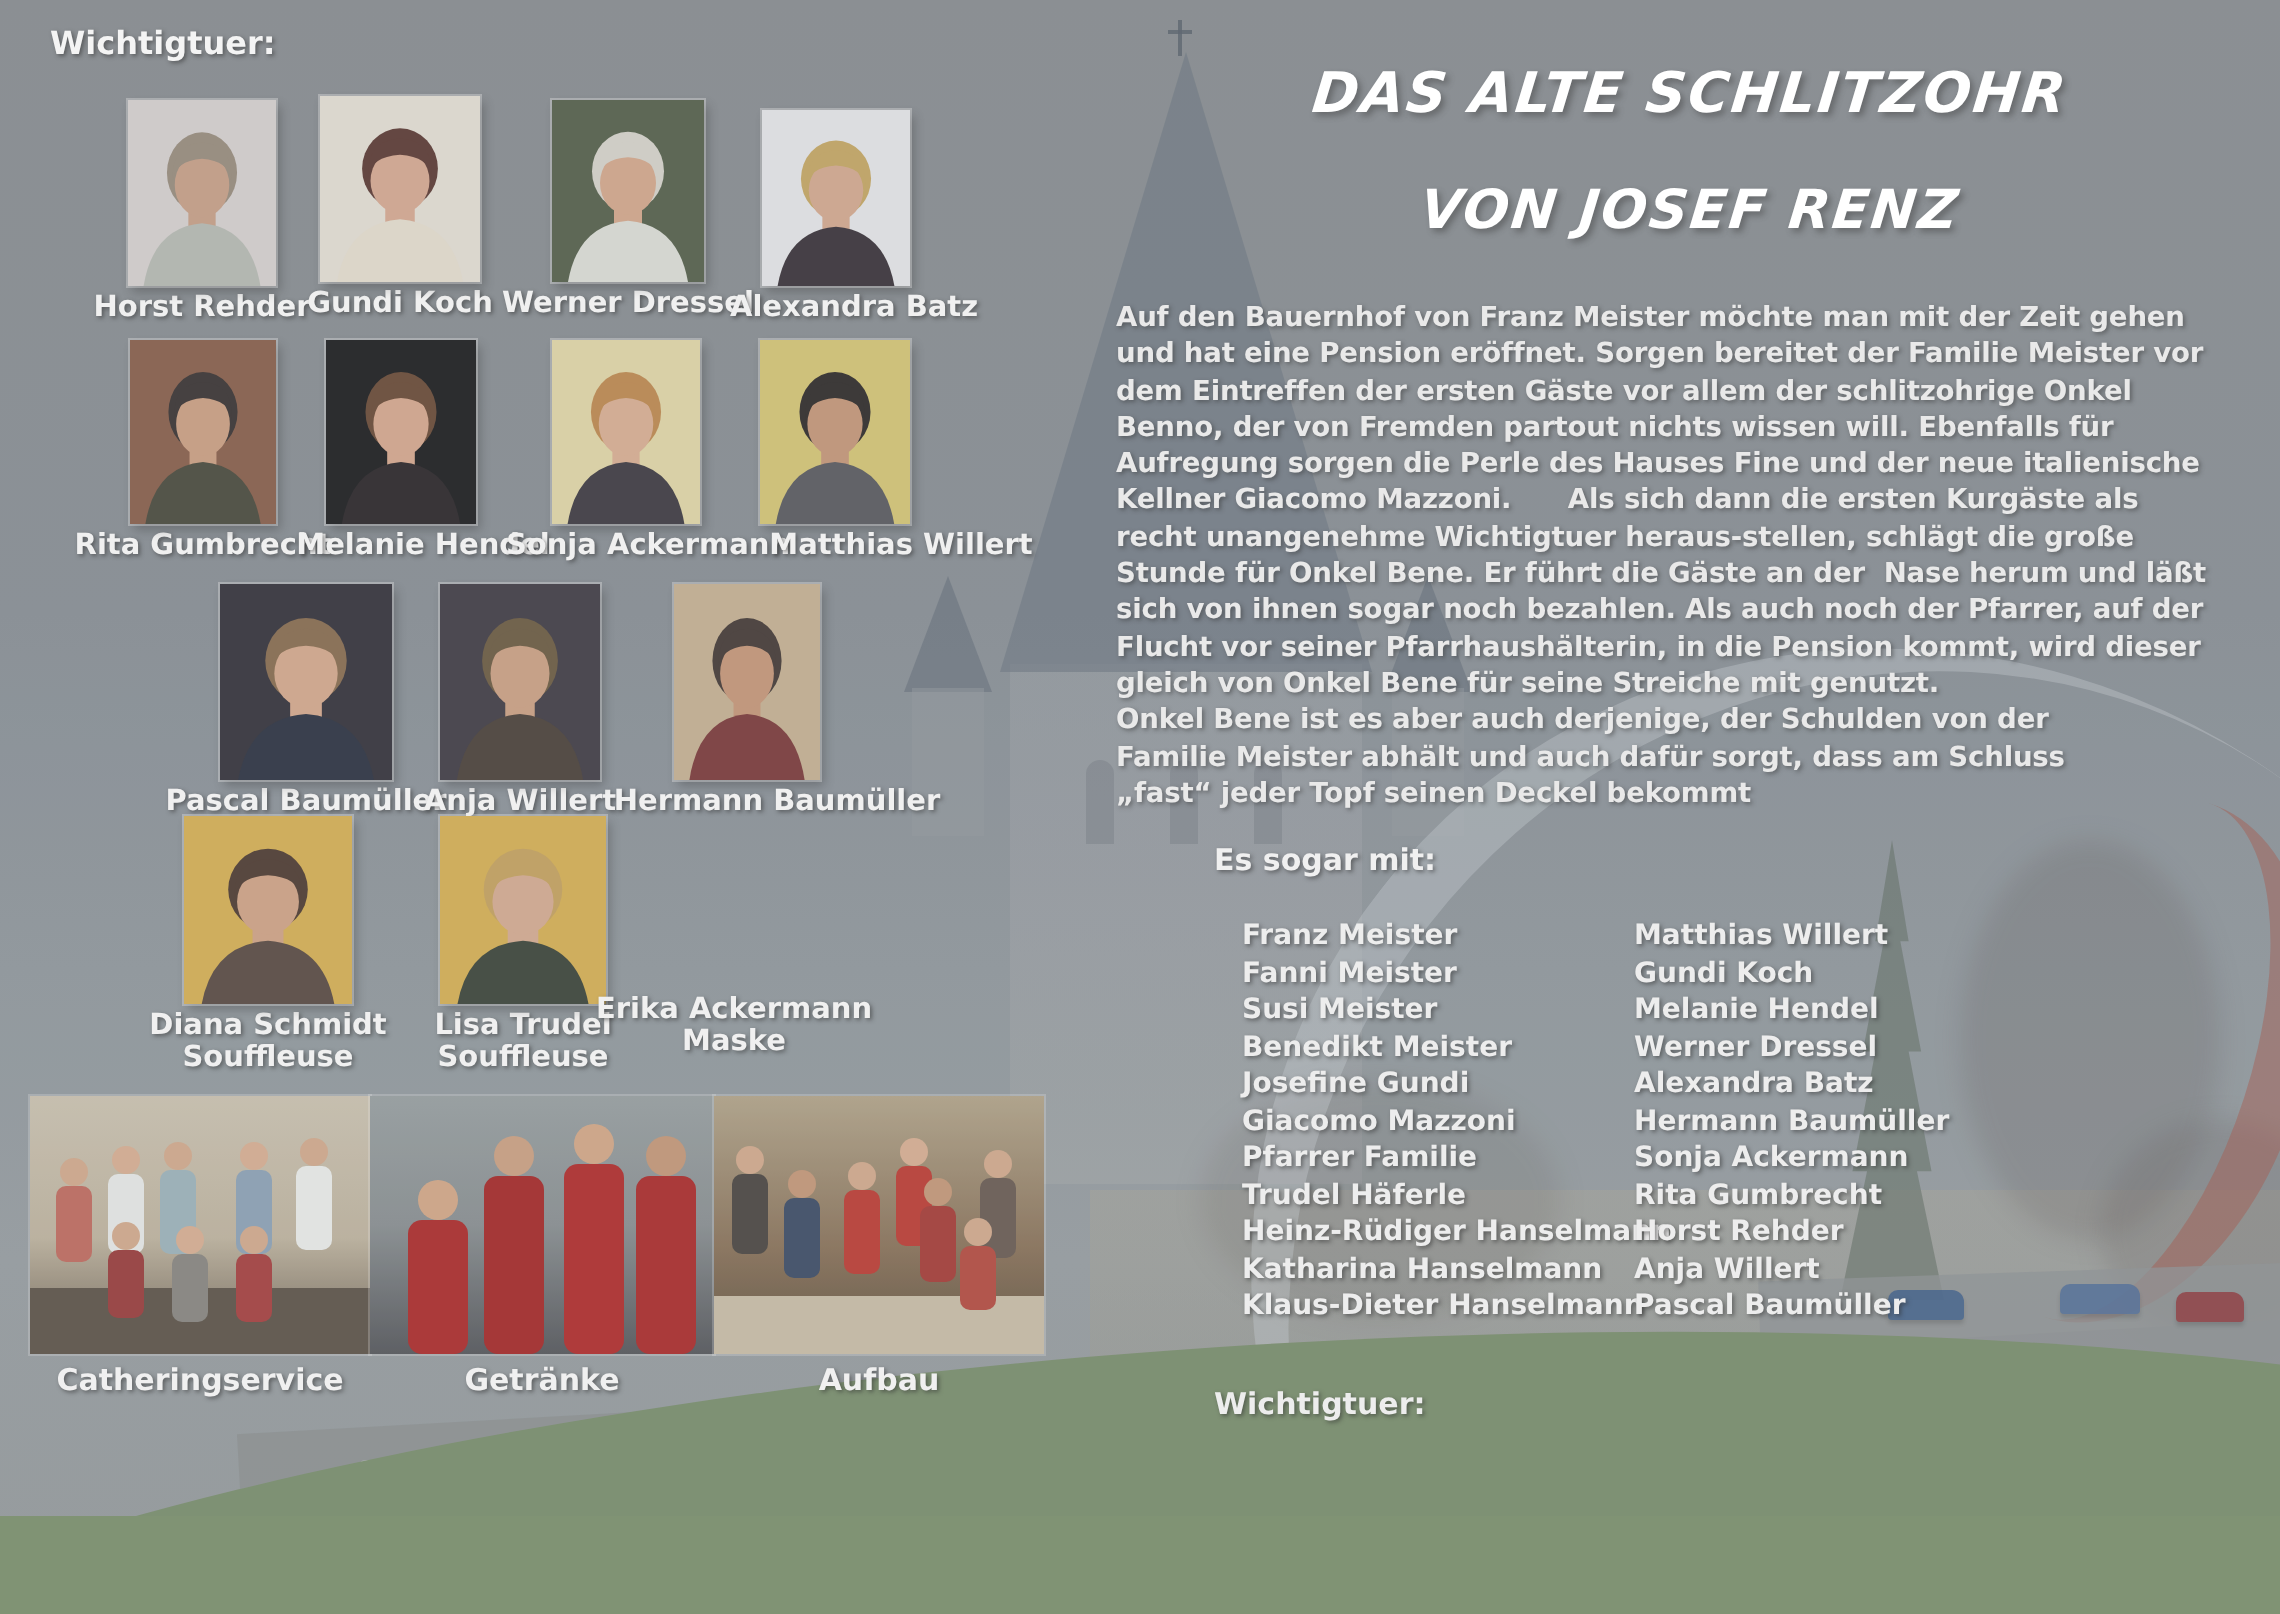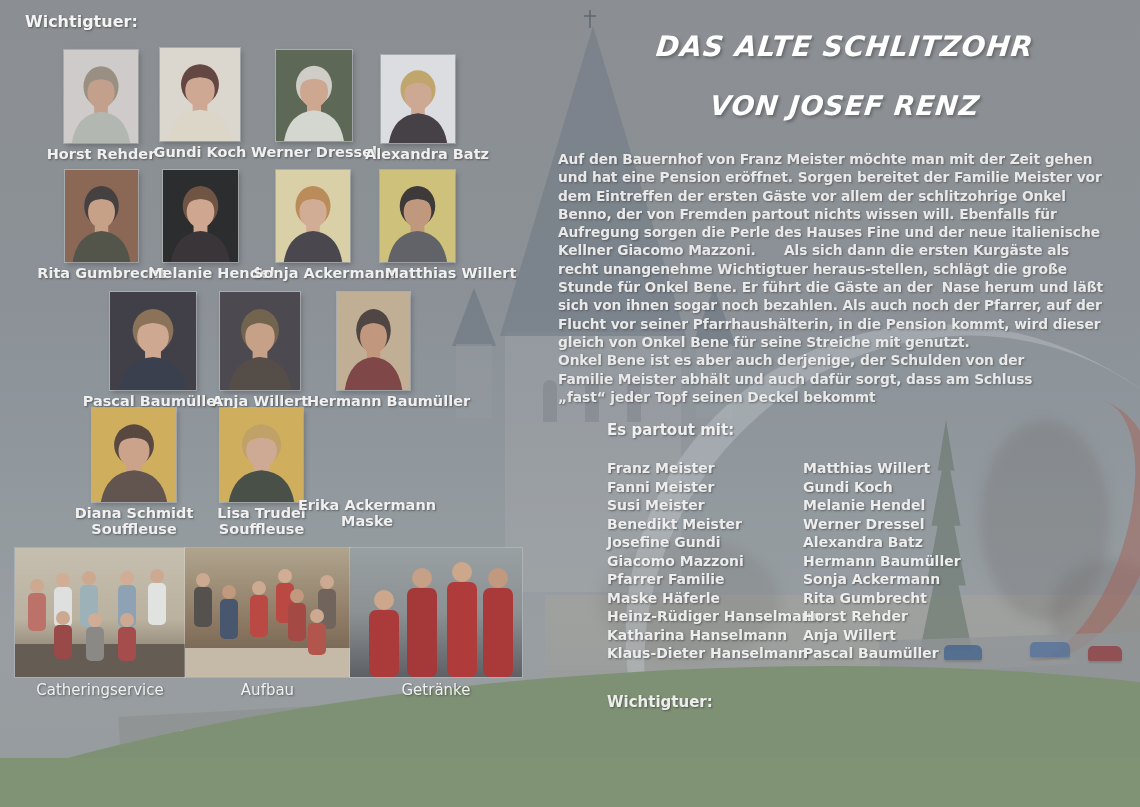--- a/index.html
+++ b/index.html
@@ -81,37 +81,37 @@
   .portrait svg .av-bg{fill:var(--pbg,#bbb);}
   .portrait svg .av-hair{fill:var(--hair,#555);}
   .portrait svg .av-skin{fill:var(--skin,#d2a88c);}
   .portrait svg .av-shirt{fill:var(--shirt,#666);}
   
   .groups{position:absolute;left:15px;top:548px;width:507px;display:flex;}
   .group{display:flex;flex-direction:column;align-items:center;}
   .gphoto{height:129px;position:relative;box-shadow:0 0 0 1px rgba(230,230,230,.25);}
   .gphoto svg{display:block;width:100%;height:100%;}
   .gphoto:after{content:"";position:absolute;inset:0;background:rgba(150,158,162,.15);}
-  .gcap{margin-top:4px;font-size:15px;font-weight:normal;white-space:nowrap;color:#f0f0f0;}
+  .gcap{margin-top:4px;font-size:15px;font-weight:bold;white-space:nowrap;color:#f0f0f0;}
   .g1 .gphoto{width:170px;background:linear-gradient(180deg,#cfc4b2,#c2b5a0 55%,#6e6052);}
   .g2 .gphoto{width:165px;background:linear-gradient(180deg,#b5a58a,#8a7057 60%,#60503e);}
   .g3 .gphoto{width:172px;background:linear-gradient(180deg,#9aa0a2,#8b8f92 50%,#55555a);}
   
   .title-block{position:absolute;left:560px;top:30px;width:570px;text-align:center;}
   .show-title{font-size:28px;font-weight:bold;font-style:italic;letter-spacing:1px;color:#fff;
     transform:skewX(-6deg);text-shadow:2px 2px 3px rgba(60,60,60,.45);white-space:nowrap;}
   .show-author{margin-top:27px;font-size:27px;font-weight:bold;font-style:italic;letter-spacing:1px;color:#fff;
     transform:skewX(-6deg);text-shadow:2px 2px 3px rgba(60,60,60,.45);white-space:nowrap;}
   .synopsis{position:absolute;left:558px;top:150px;width:585px;
     font-size:13.8px;font-weight:bold;line-height:18.3px;letter-spacing:-0.1px;
     white-space:pre;color:#e9e9e9;text-shadow:1px 1px 2px rgba(50,50,50,.5);}
   .cast-heading{position:absolute;left:607px;top:421px;font-size:15px;font-weight:bold;color:#f0f0f0;}
   .cast-list{position:absolute;left:607px;top:459px;width:480px;}
   .cast-row{display:flex;height:18.5px;font-size:14px;font-weight:bold;line-height:18.5px;white-space:nowrap;}
-  .cast-role{width:196px;flex:none;}
+  .cast-role{width:196px;flex:none;margin-left:14px;}
   .prompters{position:absolute;left:607px;top:693px;display:flex;font-size:15px;font-weight:bold;white-space:nowrap;}
   .prompters .plabel{width:196px;flex:none;}
 </style>
 </head>
 <body style="--sky: #8c9095; --grass: #7d9170; --text: #ededed; --title: #ffffff; --accent-red: #aa5546;">
 
 <div class="bg">
   <div class="sky"></div>
   <div class="wall"></div>
   <div class="turret left">
@@ -402,20 +402,43 @@
               <rect x="71" y="79" width="18" height="34" rx="5" fill="#8a8580"></rect>
             </g>
           <g>
               <circle cx="112" cy="72" r="7" fill="#d6ab8e"></circle>
               <rect x="103" y="79" width="18" height="34" rx="5" fill="#a83e3e"></rect>
             </g>
         </svg>
       </div>
       <div class="gcap shadowed">Catheringservice</div>
     </div>
+    <div class="group g3">
+      <div class="gphoto">
+        <svg viewBox="0 0 172 129" preserveAspectRatio="none">
+          <g>
+              <circle cx="34" cy="52" r="10" fill="#d8a988"></circle>
+              <rect x="19" y="62" width="30" height="67" rx="7" fill="#b02828"></rect>
+            </g>
+          <g>
+              <circle cx="72" cy="30" r="10" fill="#cfa183"></circle>
+              <rect x="57" y="40" width="30" height="89" rx="7" fill="#a82626"></rect>
+            </g>
+          <g>
+              <circle cx="112" cy="24" r="10" fill="#d8a988"></circle>
+              <rect x="97" y="34" width="30" height="95" rx="7" fill="#b42a2a"></rect>
+            </g>
+          <g>
+              <circle cx="148" cy="30" r="10" fill="#c89878"></circle>
+              <rect x="133" y="40" width="30" height="89" rx="7" fill="#ae2828"></rect>
+            </g>
+        </svg>
+      </div>
+      <div class="gcap shadowed">Getränke</div>
+    </div>
     <div class="group g2">
       <div class="gphoto">
         <svg viewBox="0 0 165 129" preserveAspectRatio="none">
           <rect x="0" y="100" width="165" height="29" fill="#cdbfa8"></rect>
           <g>
               <circle cx="18" cy="32" r="7" fill="#d6ab8e"></circle>
               <rect x="9" y="39" width="18" height="40" rx="5" fill="#4a4440"></rect>
             </g>
           <g>
               <circle cx="44" cy="44" r="7" fill="#c89878"></circle>
@@ -437,43 +460,20 @@
               <circle cx="142" cy="34" r="7" fill="#d6ab8e"></circle>
               <rect x="133" y="41" width="18" height="40" rx="5" fill="#6a5a52"></rect>
             </g>
           <g>
               <circle cx="132" cy="68" r="7" fill="#d6ab8e"></circle>
               <rect x="123" y="75" width="18" height="32" rx="5" fill="#b8493f"></rect>
             </g>
         </svg>
       </div>
       <div class="gcap shadowed">Aufbau</div>
-    </div>
-    <div class="group g3">
-      <div class="gphoto">
-        <svg viewBox="0 0 172 129" preserveAspectRatio="none">
-          <g>
-              <circle cx="34" cy="52" r="10" fill="#d8a988"></circle>
-              <rect x="19" y="62" width="30" height="67" rx="7" fill="#b02828"></rect>
-            </g>
-          <g>
-              <circle cx="72" cy="30" r="10" fill="#cfa183"></circle>
-              <rect x="57" y="40" width="30" height="89" rx="7" fill="#a82626"></rect>
-            </g>
-          <g>
-              <circle cx="112" cy="24" r="10" fill="#d8a988"></circle>
-              <rect x="97" y="34" width="30" height="95" rx="7" fill="#b42a2a"></rect>
-            </g>
-          <g>
-              <circle cx="148" cy="30" r="10" fill="#c89878"></circle>
-              <rect x="133" y="40" width="30" height="89" rx="7" fill="#ae2828"></rect>
-            </g>
-        </svg>
-      </div>
-      <div class="gcap shadowed">Getränke</div>
     </div>
   </div>
 
   <div class="title-block">
     <div class="show-title">DAS ALTE SCHLITZOHR</div>
     <div class="show-author">VON JOSEF RENZ</div>
   </div>
 
   <div class="synopsis">Auf den Bauernhof von Franz Meister möchte man mit der Zeit gehen
 und hat eine Pension eröffnet. Sorgen bereitet der Familie Meister vor
@@ -483,21 +483,21 @@
 Kellner Giacomo Mazzoni.      Als sich dann die ersten Kurgäste als
 recht unangenehme Wichtigtuer heraus-stellen, schlägt die große
 Stunde für Onkel Bene. Er führt die Gäste an der  Nase herum und läßt
 sich von ihnen sogar noch bezahlen. Als auch noch der Pfarrer, auf der
 Flucht vor seiner Pfarrhaushälterin, in die Pension kommt, wird dieser
 gleich von Onkel Bene für seine Streiche mit genutzt.
 Onkel Bene ist es aber auch derjenige, der Schulden von der
 Familie Meister abhält und auch dafür sorgt, dass am Schluss
 „fast“ jeder Topf seinen Deckel bekommt</div>
 
-  <div class="cast-heading shadowed">Es partout mit:</div>
+  <div class="cast-heading shadowed">Es sogar mit:</div>
 
   <div class="cast-list shadowed">
 
       <div class="cast-row">
         <div class="cast-role">Franz Meister</div>
         <div class="cast-actor">Matthias Willert</div>
       </div>
 
       <div class="cast-row">
         <div class="cast-role">Fanni Meister</div>
@@ -523,21 +523,21 @@
         <div class="cast-role">Giacomo Mazzoni</div>
         <div class="cast-actor">Hermann Baumüller</div>
       </div>
 
       <div class="cast-row">
         <div class="cast-role">Pfarrer Familie</div>
         <div class="cast-actor">Sonja Ackermann</div>
       </div>
 
       <div class="cast-row">
-        <div class="cast-role">Maske Häferle</div>
+        <div class="cast-role">Trudel Häferle</div>
         <div class="cast-actor">Rita Gumbrecht</div>
       </div>
 
       <div class="cast-row">
         <div class="cast-role">Heinz-Rüdiger Hanselmann</div>
         <div class="cast-actor">Horst Rehder</div>
       </div>
 
       <div class="cast-row">
         <div class="cast-role">Katharina  Hanselmann</div>

